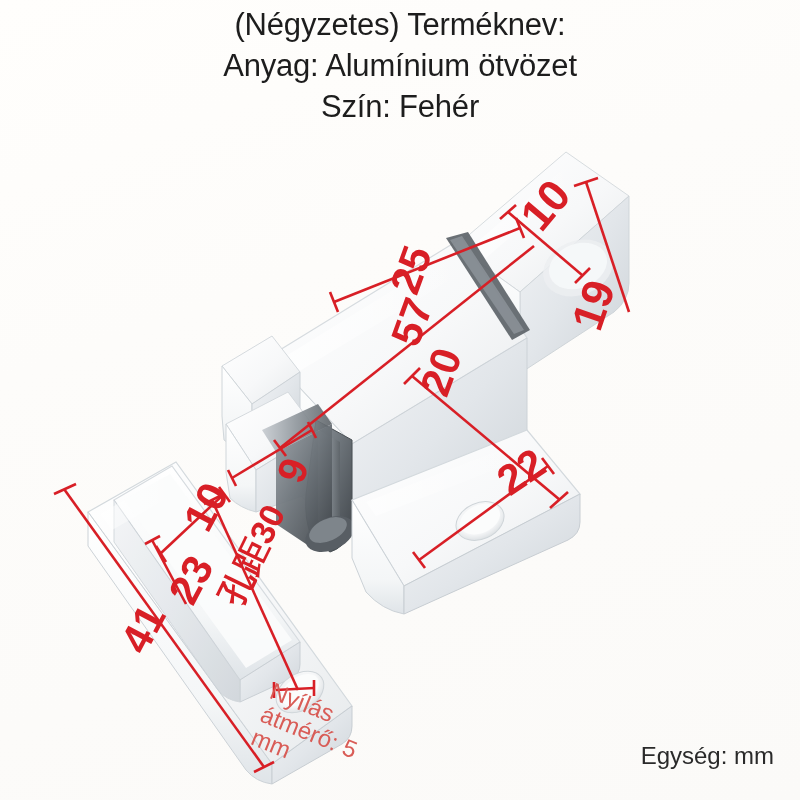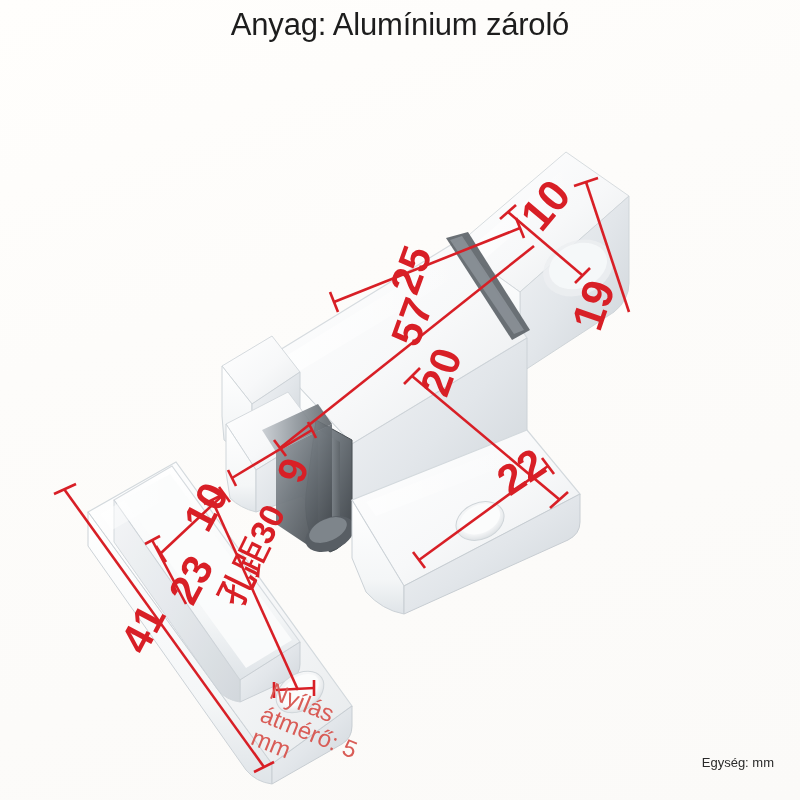--- a/index.html
+++ b/index.html
@@ -29,21 +29,21 @@
     line-height: 41px;
     color: #1d1d1d;
     letter-spacing: -0.2px;
     white-space: nowrap;
   }
 
   
   .unit-note {
     position: absolute;
     right: 26px; bottom: 30px;
-    font-size: 13px;
+    font-size: 24px;
     color: #2a2a2a;
     z-index: 40;
     margin-top: 16px;
   }
 
   
   #art { position: absolute; inset: 0; z-index: 10; }
   #dims { position: absolute; inset: 0; z-index: 30; pointer-events: none; }
 
   
@@ -73,21 +73,23 @@
     transform-origin: 50% 50%;
     z-index: 31;
   }
 </style>
 </head>
 <body>
 
 <div id="stage">
 
   <div class="header">
-    <div class="line">Anyag: Alumínium zároló</div>
+    <div class="line">(Négyzetes) Terméknev:</div>
+    <div class="line">Anyag: Alumínium ötvözet</div>
+    <div class="line">Szín: Fehér</div>
   </div>
 
   <svg id="art" viewBox="0 0 800 800">
     <defs>
       <linearGradient id="gWhiteTop" x1="0" y1="0" x2="1" y2="1">
         <stop offset="0%" stop-color="#ffffff"></stop>
         <stop offset="55%" stop-color="#f7f8f9"></stop>
         <stop offset="100%" stop-color="#e7eaec"></stop>
       </linearGradient>
       <linearGradient id="gWhiteSide" x1="0" y1="0" x2="1" y2="1">

